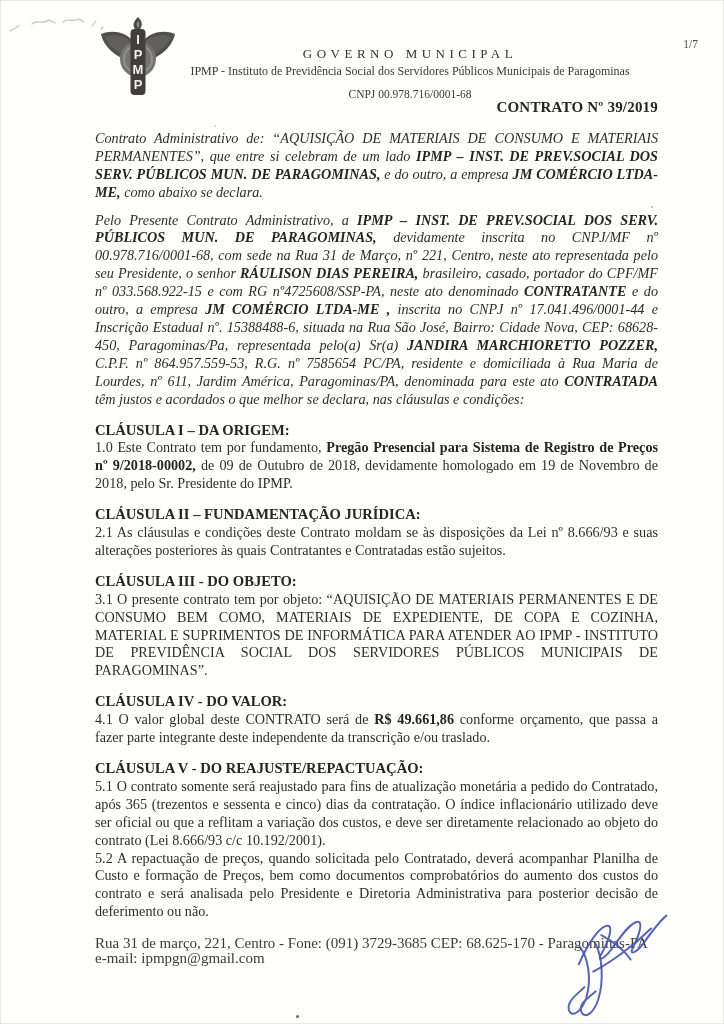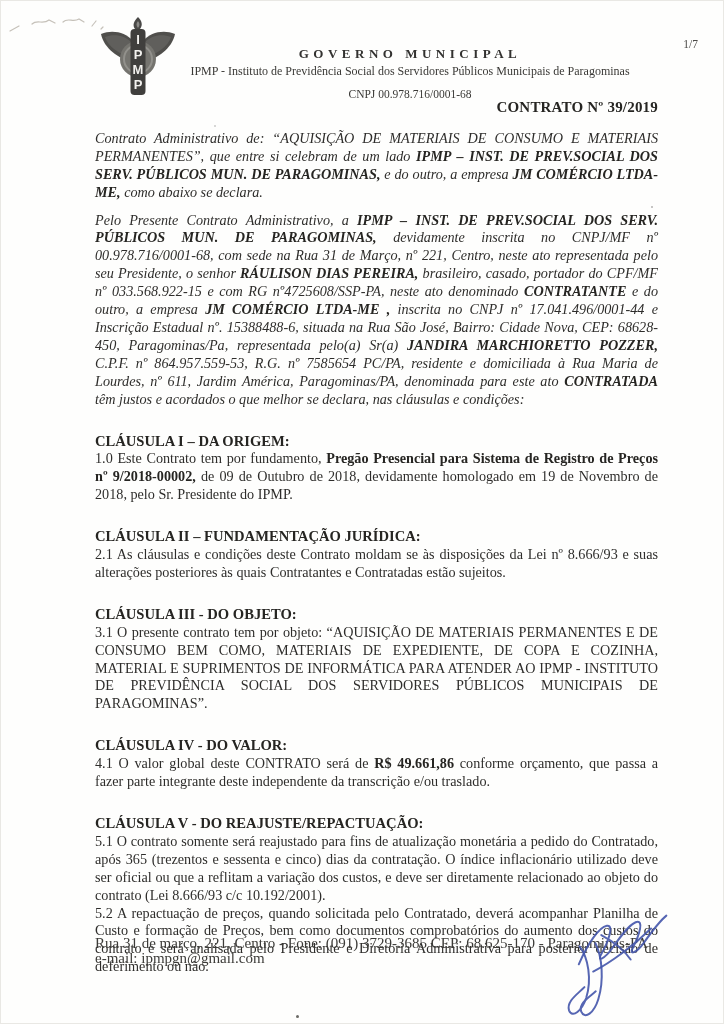--- a/index.html
+++ b/index.html
@@ -5,30 +5,30 @@
   html,body{margin:0;padding:0;background:#888;}
   .page{
     position:relative;width:724px;height:1024px;margin:0 auto;
     background:#fefefd;overflow:hidden;
     font-family:"Liberation Serif", serif;color:#2e2d2b;
     box-shadow:inset 0 0 0 1px #e9e8e4;
   }
   
   .logo{position:absolute;left:97px;top:16px;width:82px;height:82px;}
   .header-text{position:absolute;left:150px;right:54px;top:46px;text-align:center;}
-  .org-line1{font-weight:bold;font-size:13px;letter-spacing:4.5px;color:#333230;}
+  .org-line1{font-weight:normal;font-size:13px;letter-spacing:4.5px;color:#333230;}
   .org-line2{font-size:12px;margin-top:2px;color:#3a3936;}
   .org-line3{font-size:11.5px;margin-top:9px;color:#3a3936;}
   .page-number{position:absolute;right:26px;top:38px;font-size:11.5px;color:#4a4946;}
   
   .body-content{position:absolute;left:95px;width:563px;top:99px;
     font-size:14.2px;line-height:17.9px;text-align:justify;color:#2e2d2b;}
   .doc-title{font-weight:bold;font-size:15px;letter-spacing:.2px;margin:0 0 13px;text-align:right;color:#262522;}
   .para{margin:0 0 10px;font-style:italic;}
-  .clause{margin-top:24px;}
+  .clause{margin-top:13px;}
   .clause-heading{font-weight:bold;font-size:14.6px;text-align:left;color:#262522;}
   .clause-item{margin:0;}
   b{color:#262522;}
   
   .footer{position:absolute;left:95px;right:48px;top:936px;text-align:left;
     font-size:15px;line-height:14.5px;color:#3c3b38;}
   
   .pencil-marks{position:absolute;left:8px;top:10px;opacity:.75;}
   .speck{position:absolute;background:#6b6a66;border-radius:50%;}
   .speck.s1{left:296px;top:1015px;width:3px;height:3px;}

